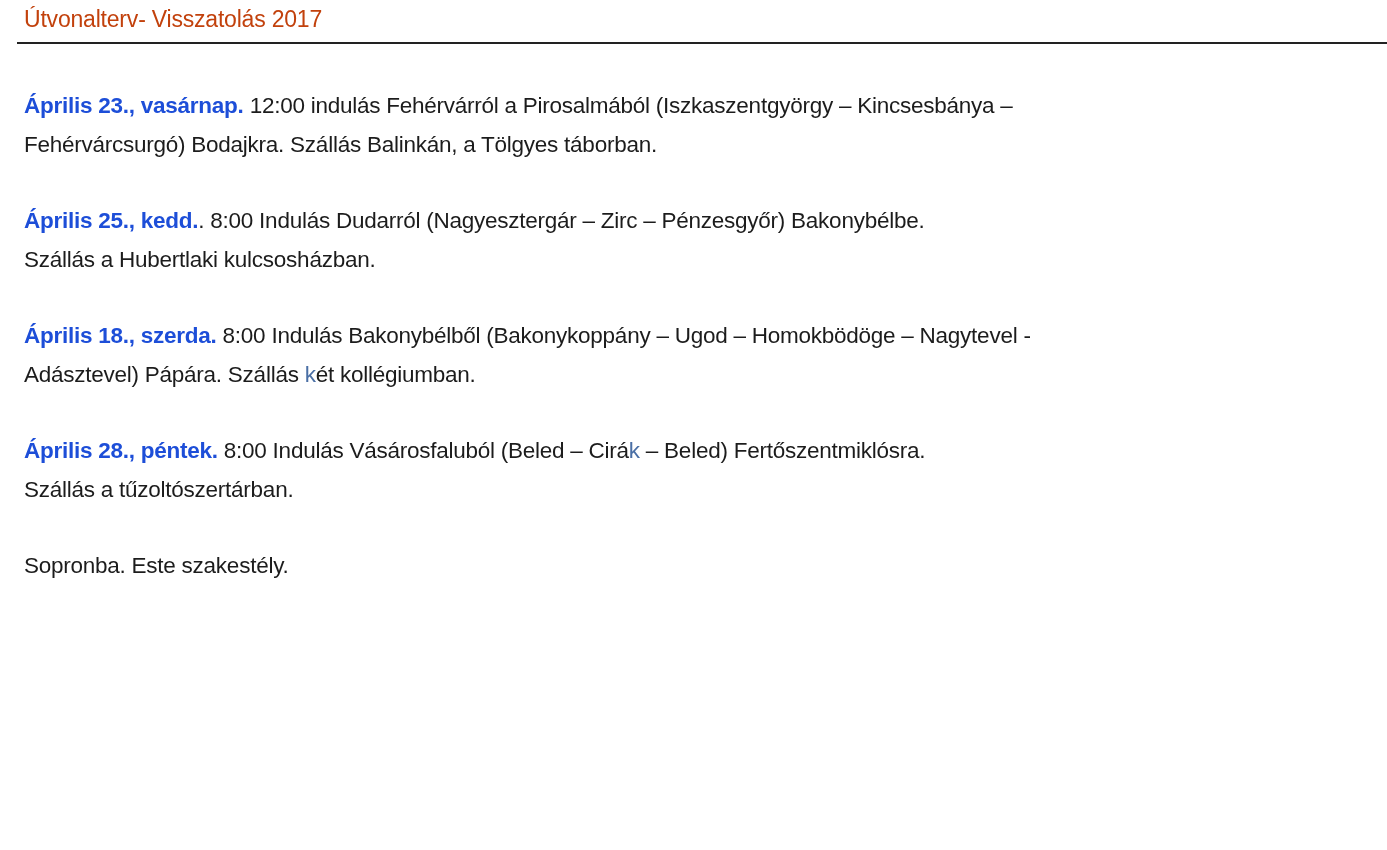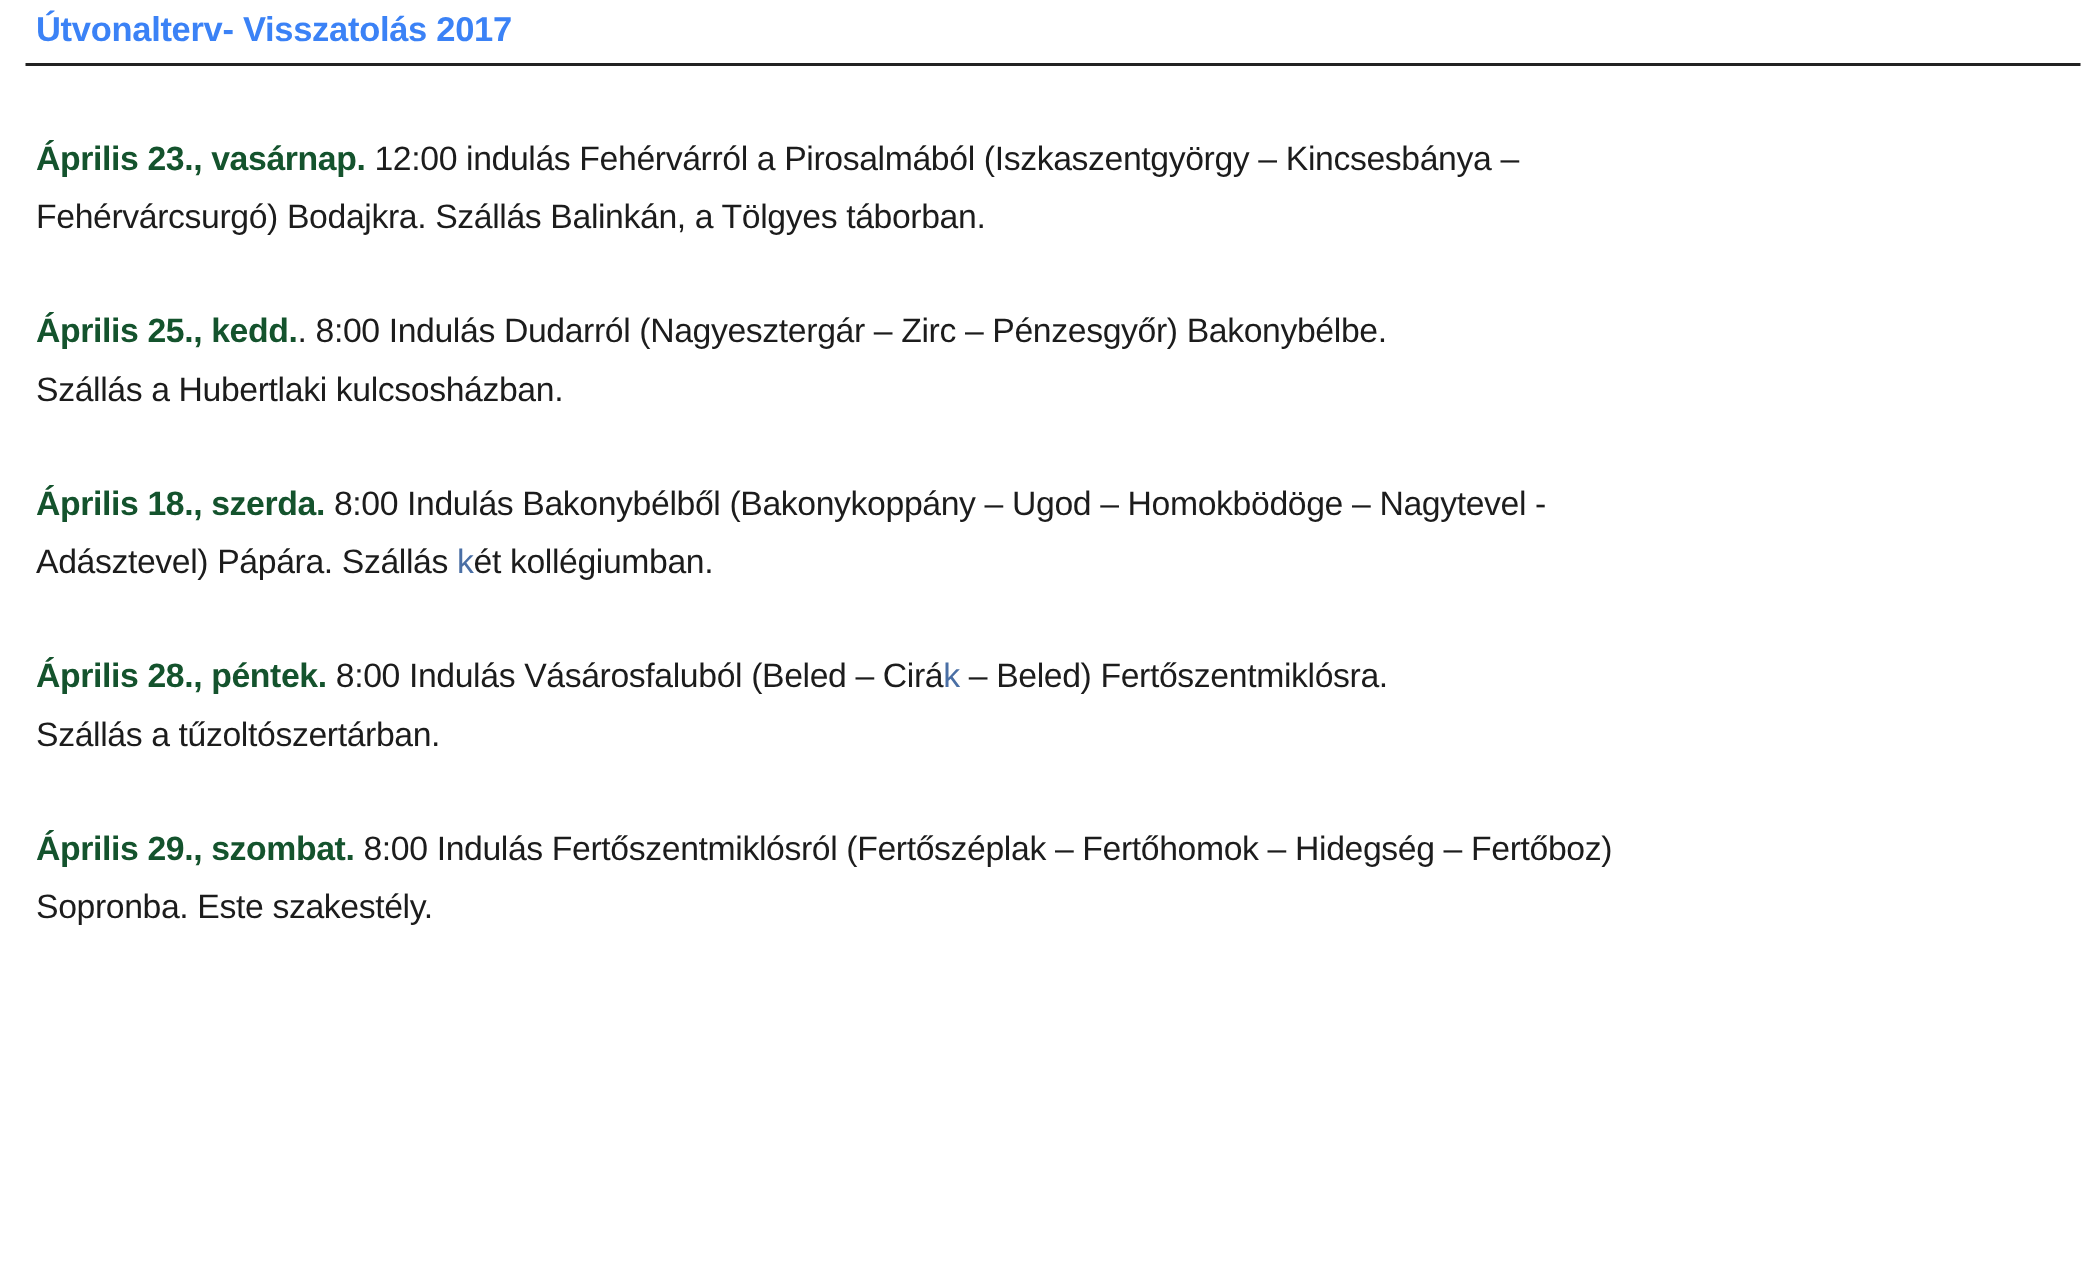--- a/index.html
+++ b/index.html
@@ -13,23 +13,23 @@
     overflow: hidden;
     position: relative;
     font-family: "Liberation Sans", "DejaVu Sans", sans-serif;
     color: #1a1a1a;
   }
   .doc-title {
     position: absolute;
     left: 24px;
     top: 6px;
     font-size: 23px;
-    font-weight: bold;
+    font-weight: normal;
     letter-spacing: -0.2px;
-    color: #3b82f6;
+    color: #c2410c;
     white-space: nowrap;
   }
   .title-rule {
     position: absolute;
     left: 17px;
     right: 0;
     top: 42px;
     height: 2px;
     background: #222;
   }
@@ -41,21 +41,21 @@
   }
   .entry {
     font-size: 22.5px;
     line-height: 39px;
     margin: 0 0 37px 0;
     letter-spacing: -0.25px;
     color: #1c1c1c;
   }
   .entry .date {
     font-weight: bold;
-    color: #14532d;
+    color: #1d4ed8;
   }
   .entry .hl {
     color: #4a6fa5;
   }
   .line { display: block; white-space: nowrap; }
 </style>
 </head>
 <body>
 
 <div class="doc-title">Útvonalterv- Visszatolás 2017</div>
@@ -79,17 +79,16 @@
     <span class="line"><span>Adásztevel) Pápára.  Szállás </span><span class="hl">k</span><span>ét kollégiumban.</span></span>
   </div>
 
 
   <div class="entry">
     <span class="line"><span class="date">Április 28., péntek.</span><span>  8:00 Indulás Vásárosfaluból (Beled – Cirá</span><span class="hl">k</span><span> – Beled) Fertőszentmiklósra.</span></span>
     <span class="line">Szállás a tűzoltószertárban.</span>
   </div>
 
   <div class="entry">
-    <span class="line"><span class="date">Április 29., szombat.</span><span>  8:00 Indulás Fertőszentmiklósról (Fertőszéplak – Fertőhomok – Hidegség – Fertőboz)</span></span>
     <span class="line">Sopronba. Este szakestély.</span>
   </div>
 
 </div>
 
 </body></html>

